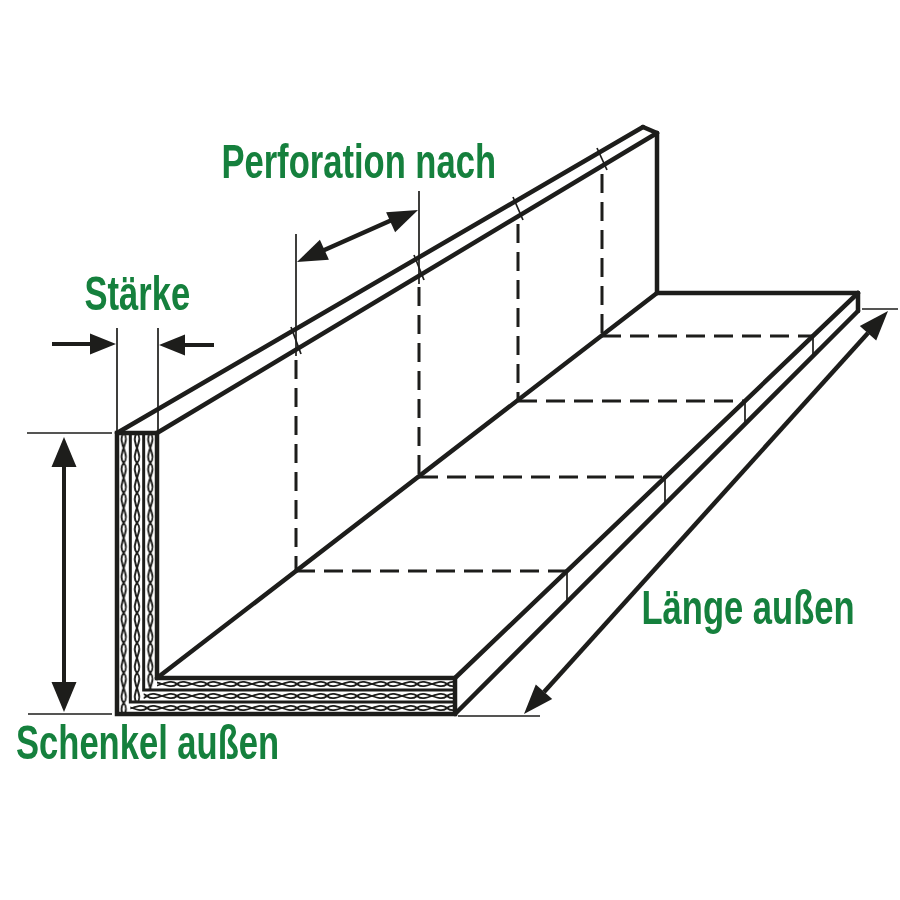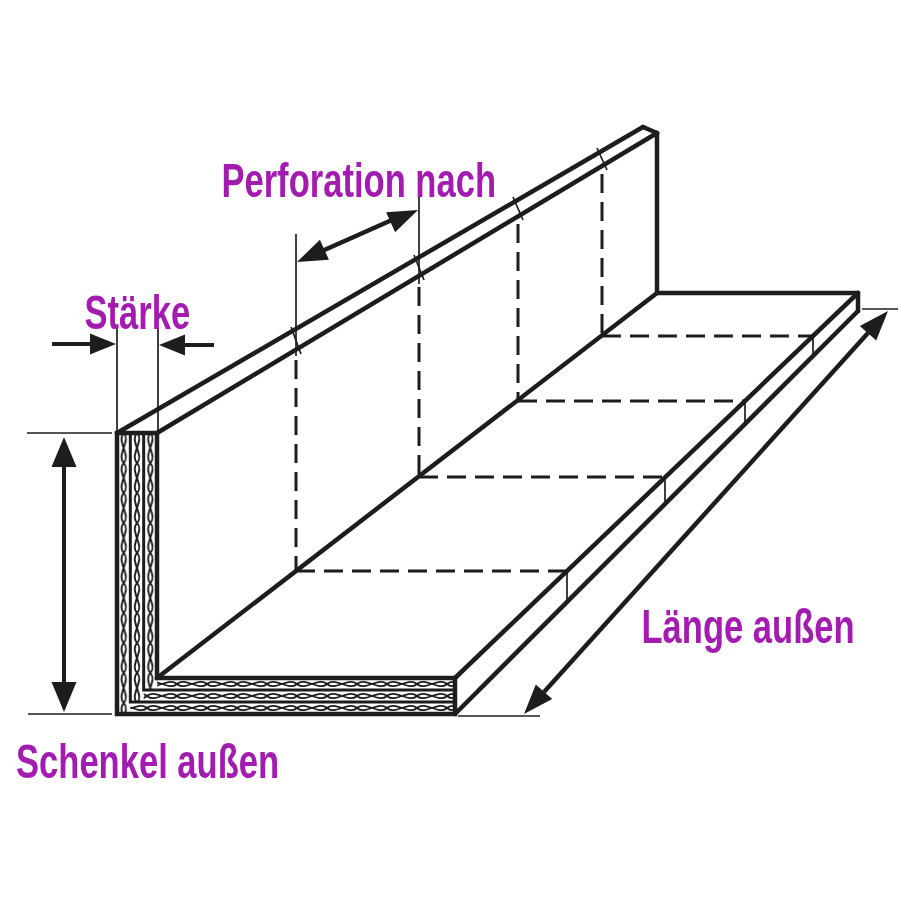--- a/index.html
+++ b/index.html
@@ -10,23 +10,22 @@
     overflow: hidden;
   }
   .stage { position: relative; width: 900px; height: 636px; background: #fff; }
   .stage svg { position: absolute; left: 0; top: 0; }
 
   .dim-label {
     position: absolute;
     font-size: 48px;
     font-weight: 700;
     line-height: 1;
-    color: #a21caf;
+    color: #15803d;
     white-space: nowrap;
-    margin-top: 19px;
   }
   .dim-label.centered {
     width: 0;
     display: flex;
     justify-content: center;
   }
   .dim-label.centered > span {
     white-space: nowrap;
     transform: scaleX(0.72);
     transform-origin: center;

